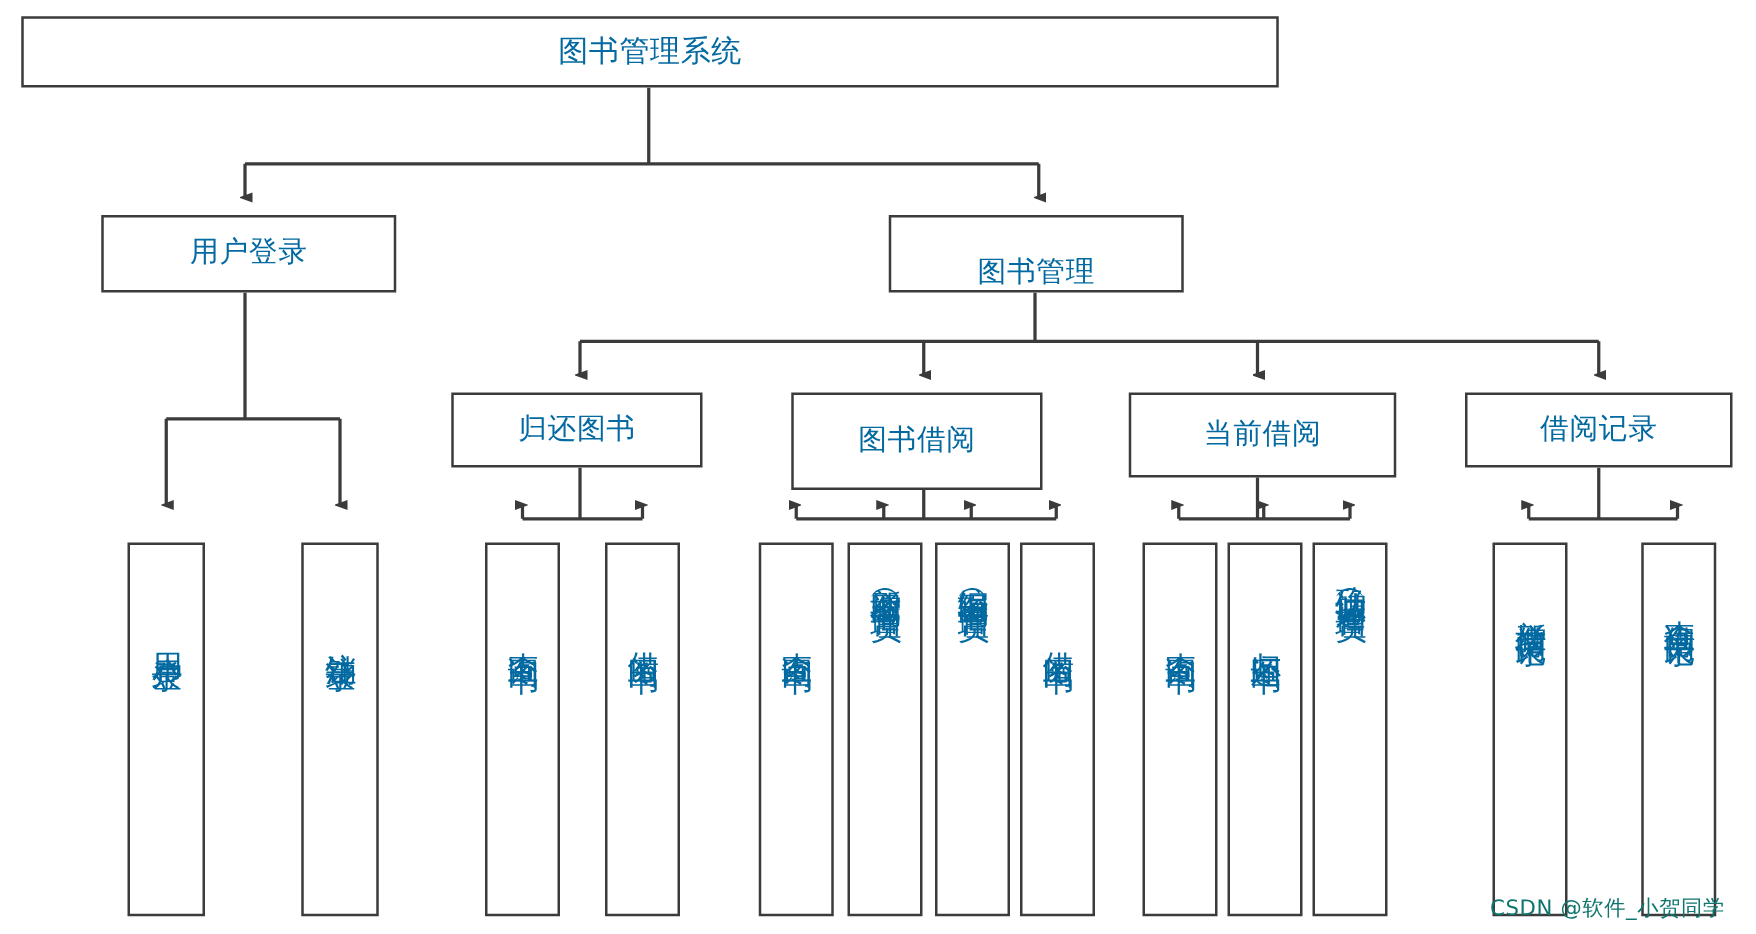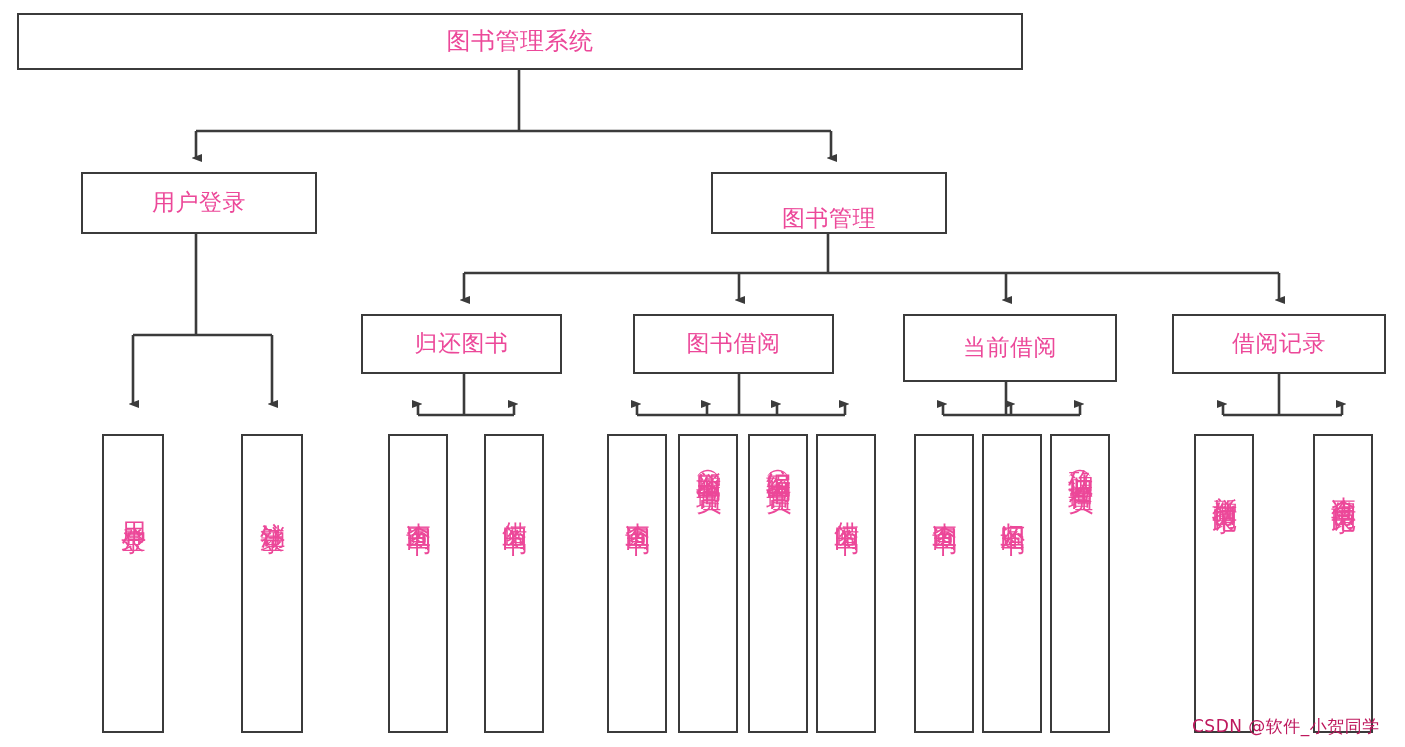--- a/index.html
+++ b/index.html
@@ -26,21 +26,21 @@
     pointer-events: none;
   }
   .node {
     position: absolute;
     box-sizing: border-box;
     border: 2.5px solid #3b3b3b;
     background: #ffffff;
     display: flex;
     align-items: center;
     justify-content: center;
-    color: #ec4899;
+    color: #0369a1;
   }
   .node .label {
     display: block;
     text-align: center;
     line-height: 1.18;
     letter-spacing: 0.5px;
   }
   .node.horizontal .label {
     font-size: 23px;
   }
@@ -64,21 +64,21 @@
   }
   .node.vertical.lowered {
     padding-top: 66px;
   }
   .node.vertical.mid {
     padding-top: 40px;
   }
   .watermark {
     position: absolute;
     font-size: 17px;
-    color: #be185d;
+    color: #0f766e;
     white-space: nowrap;
     letter-spacing: 0.5px;
   }
 </style>
 </head>
 <body>
 
 <div id="canvas">
 
   <svg id="wires" viewBox="0 0 1405 747" xmlns="http://www.w3.org/2000/svg">
@@ -138,21 +138,21 @@
   <div class="node horizontal" style="left:81px; top:172px; width:236px; height:62px;">
     <span class="label">用户登录</span>
   </div>
   <div class="node horizontal" style="left:711px; top:172px; width:236px; height:62px;align-items:flex-end;">
     <span class="label">图书管理</span>
   </div>
 
   <div class="node horizontal" style="left:361px; top:314px; width:201px; height:60px;">
     <span class="label">归还图书</span>
   </div>
-  <div class="node horizontal" style="left:633px; top:314px; width:201px; height:60px;">
+  <div class="node horizontal" style="left:633px; top:314px; width:201px; height:78px;">
     <span class="label">图书借阅</span>
   </div>
   <div class="node horizontal" style="left:903px; top:314px; width:214px; height:68px;">
     <span class="label">当前借阅</span>
   </div>
   <div class="node horizontal" style="left:1172px; top:314px; width:214px; height:60px;">
     <span class="label">借阅记录</span>
   </div>
 
   <div class="node vertical lowered" style="left:102px; top:434px; width:62px; height:299px;">

